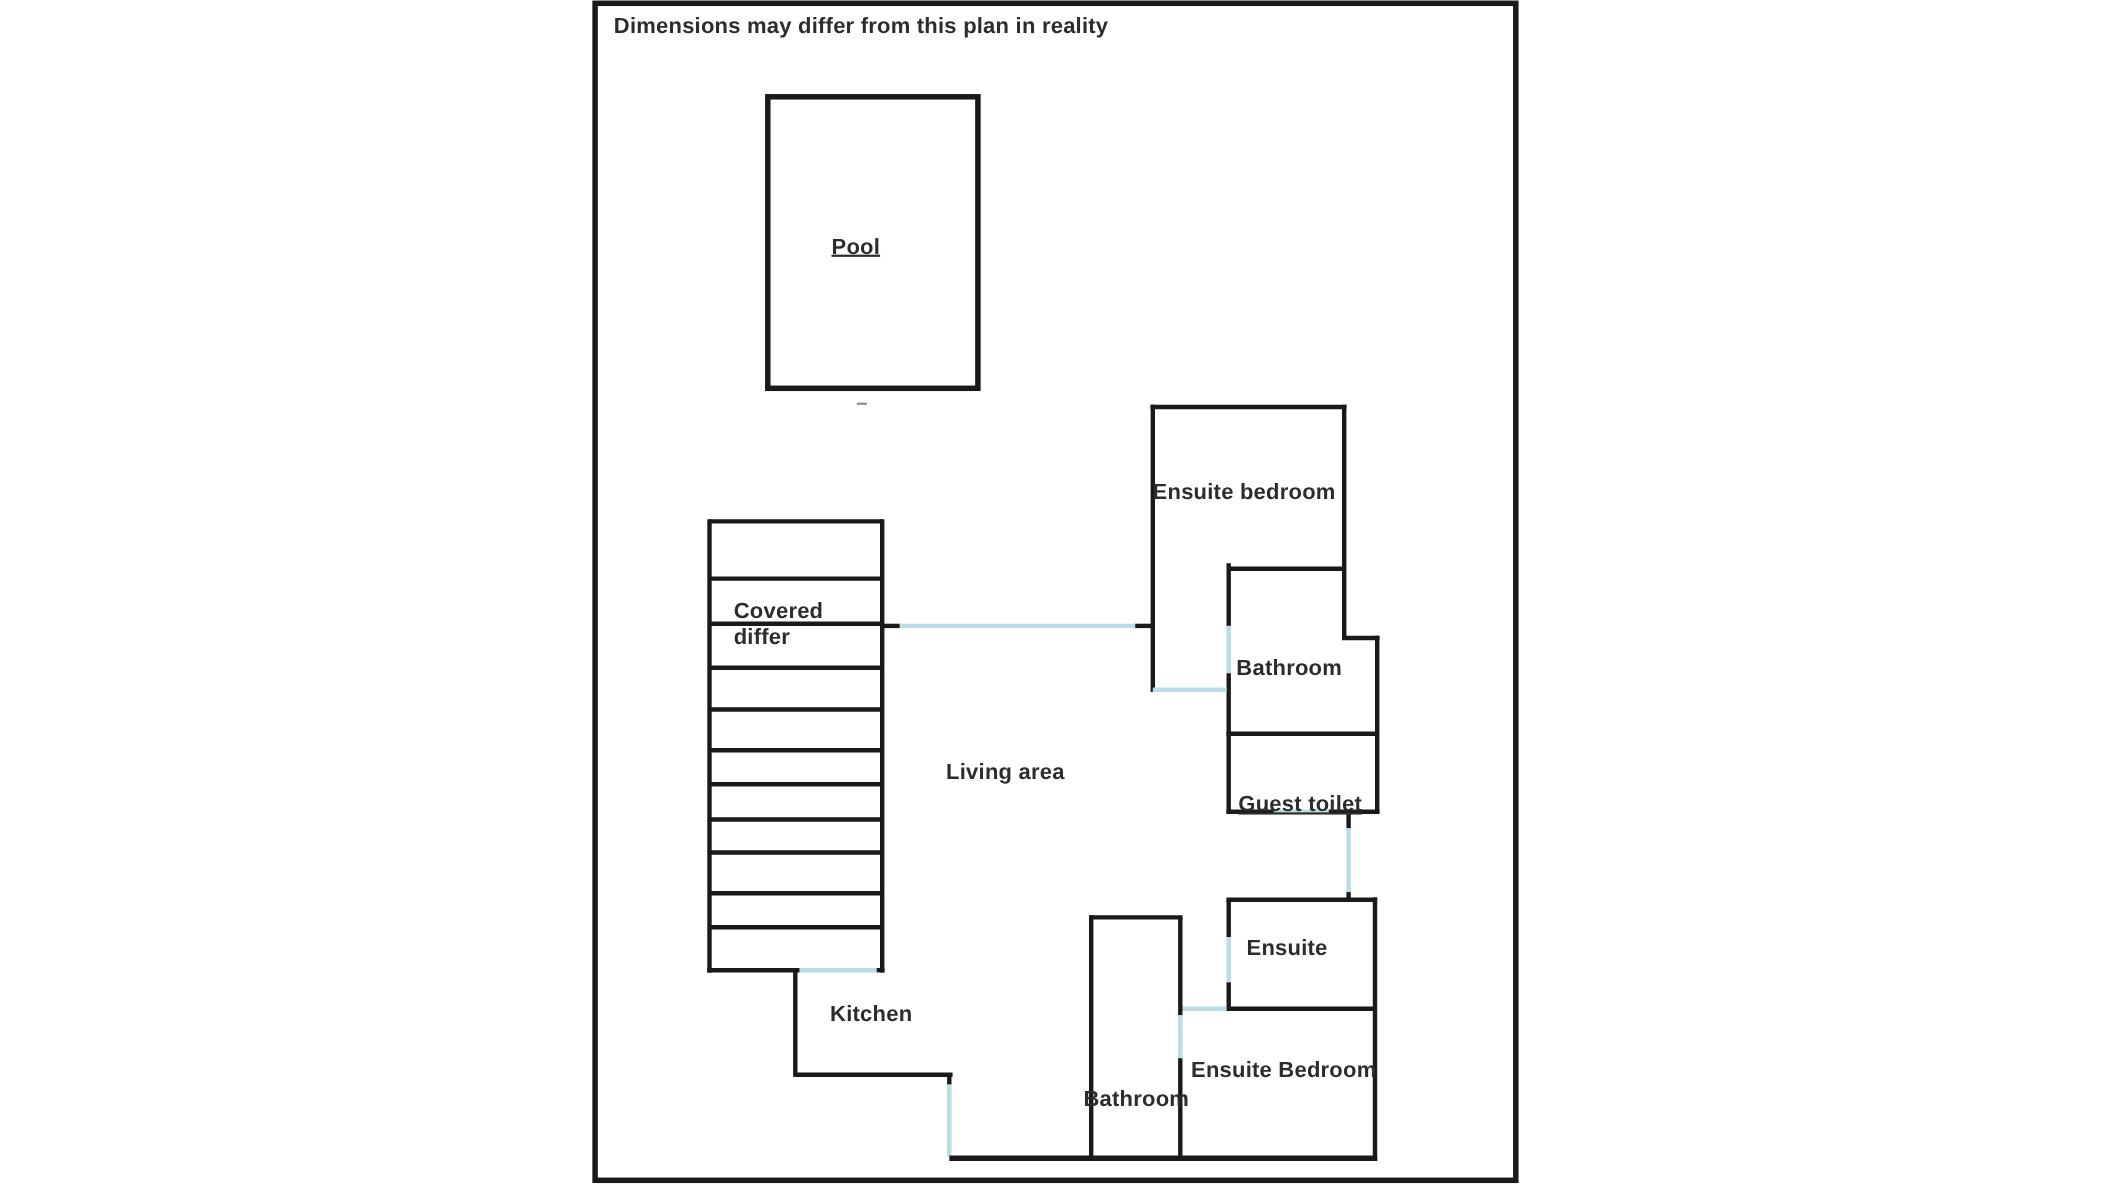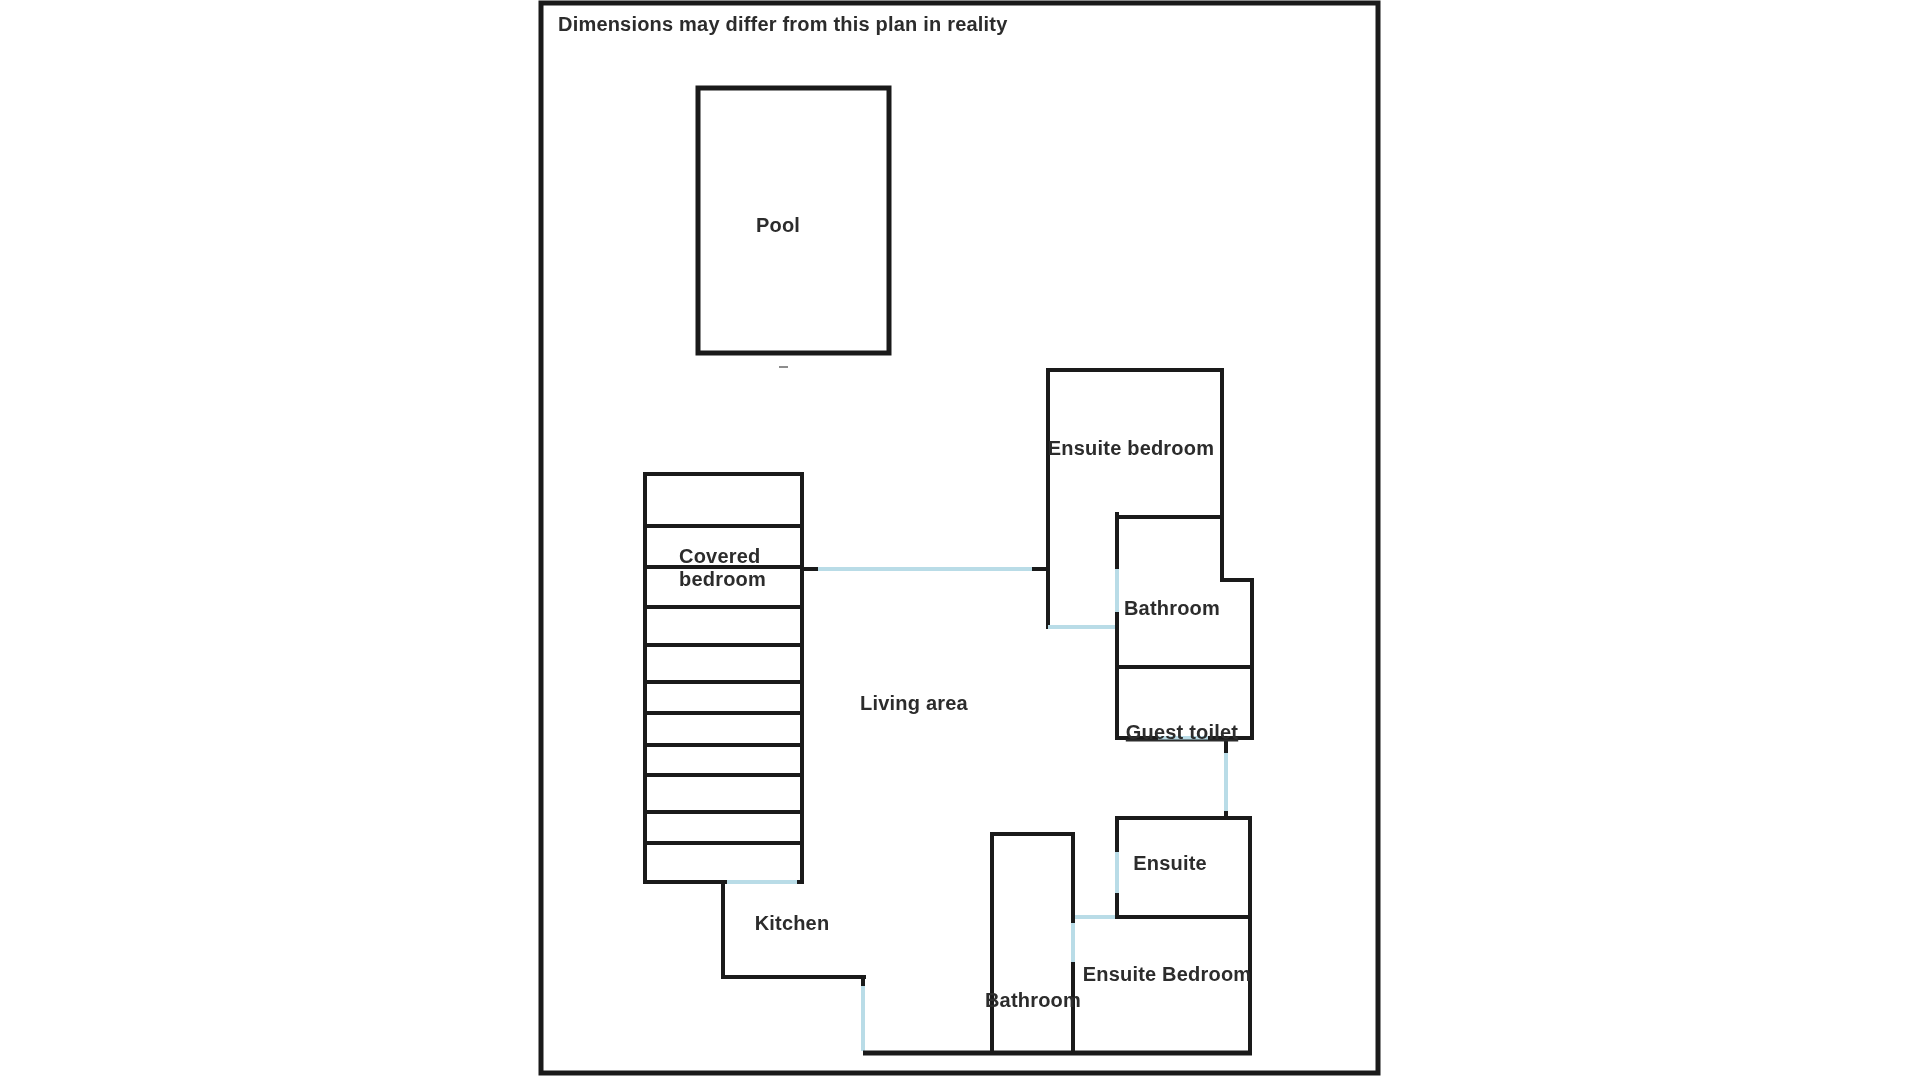--- a/index.html
+++ b/index.html
@@ -32,21 +32,21 @@
     letter-spacing: 0.2px;
   }
   .lbl-left {
     position: absolute;
     font-size: 20px;
     font-weight: 600;
     color: #2c2c2c;
     white-space: nowrap;
     letter-spacing: 0.2px;
   }
-  .lbl-left span { display: block; line-height: 23px; margin-left: 12px; }
+  .lbl-left span { display: block; line-height: 23px; }
 </style>
 </head>
 <body>
 
 <div id="stage">
 
   <svg id="plan-svg" width="1920" height="1080" viewBox="0 0 1920 1080">
 
     <rect x="541" y="3" width="837" height="1070" fill="none" stroke="#1a1a1a" stroke-width="5"></rect>
 
@@ -114,27 +114,27 @@
     <line x1="723" y1="880" x2="723" y2="979" stroke="#1a1a1a" stroke-width="4"></line>
     <line x1="723" y1="977" x2="866" y2="977" stroke="#1a1a1a" stroke-width="4"></line>
     <line x1="863" y1="977" x2="863" y2="986" stroke="#1a1a1a" stroke-width="4"></line>
     <line x1="863" y1="986" x2="863" y2="1051" stroke="#b9dce7" stroke-width="4"></line>
 
     <line x1="863" y1="1053" x2="1252" y2="1053" stroke="#1a1a1a" stroke-width="5"></line>
   </svg>
 
   <div class="lbl-left" style="left:558px; top:13px;">Dimensions may differ from this plan in reality</div>
 
-  <div class="lbl" style="left:778px; top:225px;">Pool</div>
+  <div class="lbl" style="left:778px; top:225px;text-decoration:underline;">Pool</div>
 
   <div class="lbl" style="left:1131px; top:448px;">Ensuite bedroom</div>
 
   <div class="lbl-left" style="left:667px; top:545px;">
     <span>Covered</span>
-    <span>bedroom</span>
+    <span>differ</span>
   </div>
 
   <div class="lbl" style="left:1172px; top:608px;">Bathroom</div>
 
   <div class="lbl" style="left:1182px; top:732px;text-decoration:underline;">Guest toilet</div>
 
   <div class="lbl" style="left:914px; top:703px;">Living area</div>
 
   <div class="lbl" style="left:1170px; top:863px;">Ensuite</div>
 

